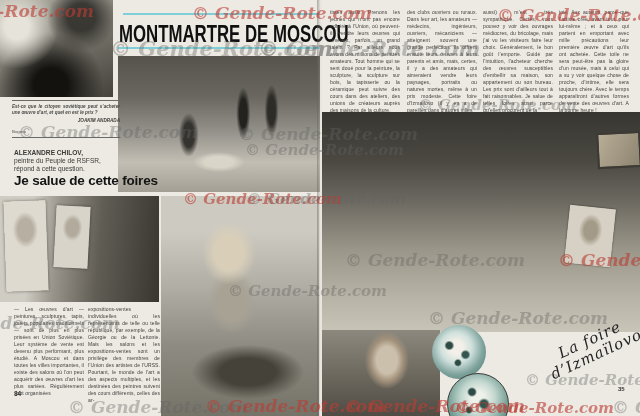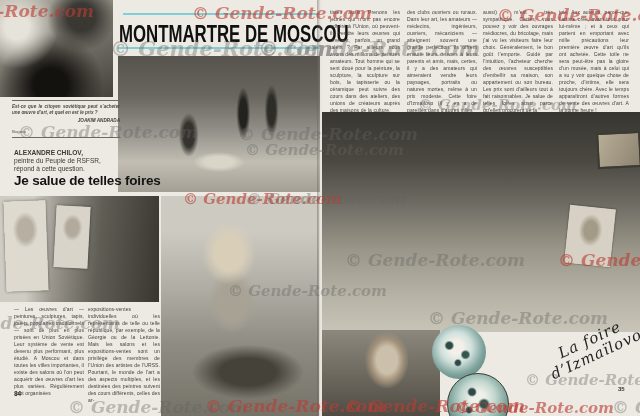--- a/index.html
+++ b/index.html
@@ -139,21 +139,21 @@
     <div id="caption-loc">Bogota</div>
     <div class="rule-thin" style="left:0; top:37px; width:108px;"></div>
   </div>
 
   <div id="byline">
     <div class="b1">ALEXANDRE CHILOV,</div>
     <div>peintre du Peuple de RSFSR,</div>
     <div>répond à cette question.</div>
   </div>
 
-  <div id="heading-left">Je salue de telles foires</div>
+  <div id="heading-left">Je salue de cette foires</div>
 
   <div class="photo" id="ph-portraits">
     <div class="sketch" id="sketch1"></div>
     <div class="sketch" id="sketch2"></div>
   </div>
   <div class="photo" id="ph-woman"></div>
 
   <div class="bodycol" style="left:14px; top:306px; width:70px; height:86px;">— Les œuvres d’art — peintures, sculptures, tapis, jouets populaires traditionnels — sont de plus en plus prisées en Union Soviétique. Leur système de vente est devenu plus performant, plus étudié. A Moscou et dans toutes les villes importantes, il existe des salons où l’on peut acquérir des œuvres d’art les plus variées. Régulièrement sont organisées</div>
   <div class="bodycol" style="left:88px; top:306px; width:72px; height:86px;">expositions-ventes individuelles où les représentants de telle ou telle république, par exemple, de la Géorgie ou de la Lettonie. Mais les salons et les expositions-ventes sont un privilège des membres de l’Union des artistes de l’URSS. Pourtant, le monde de l’art a des aspects multiples, et les destinées des peintres suivent des cours différents, celles des ar-</div>
 

